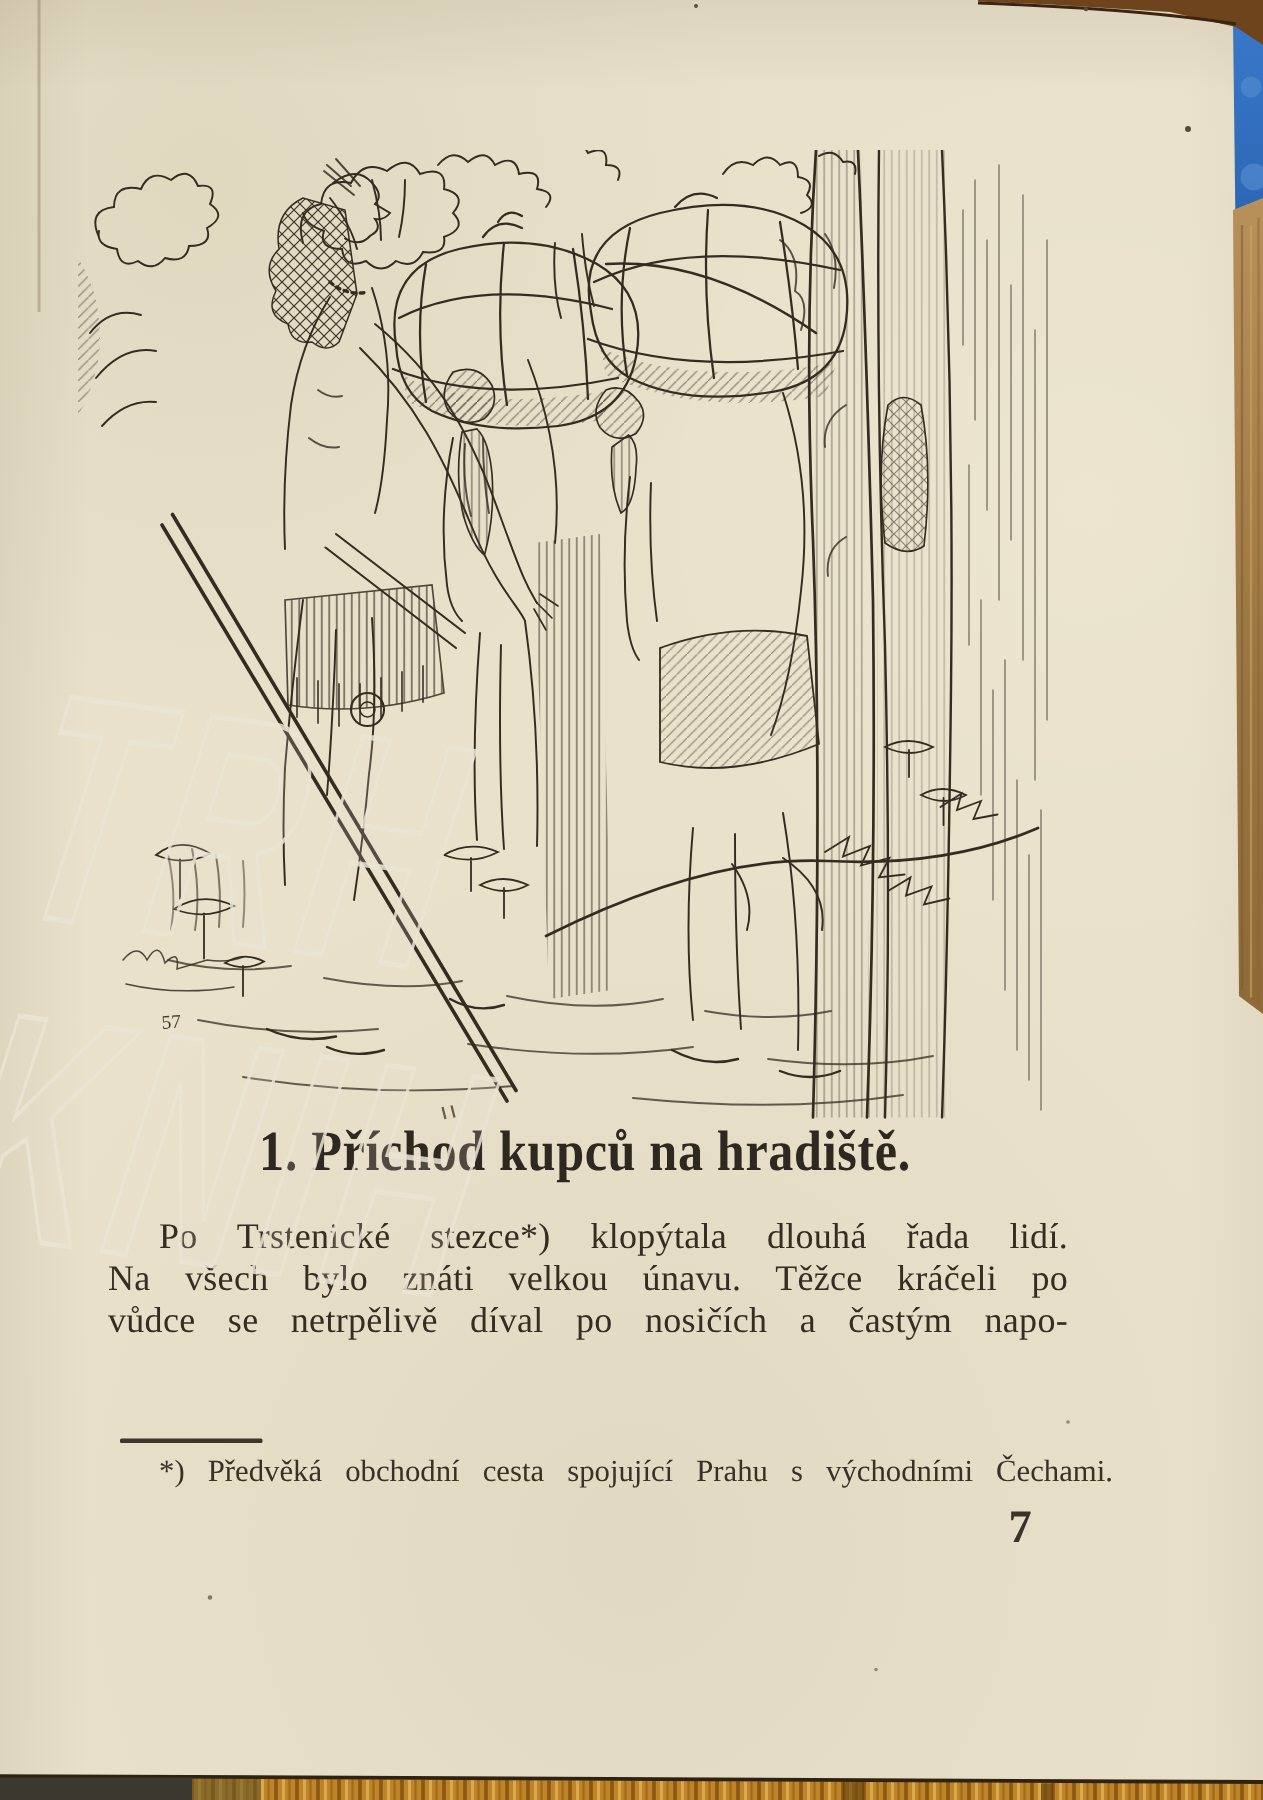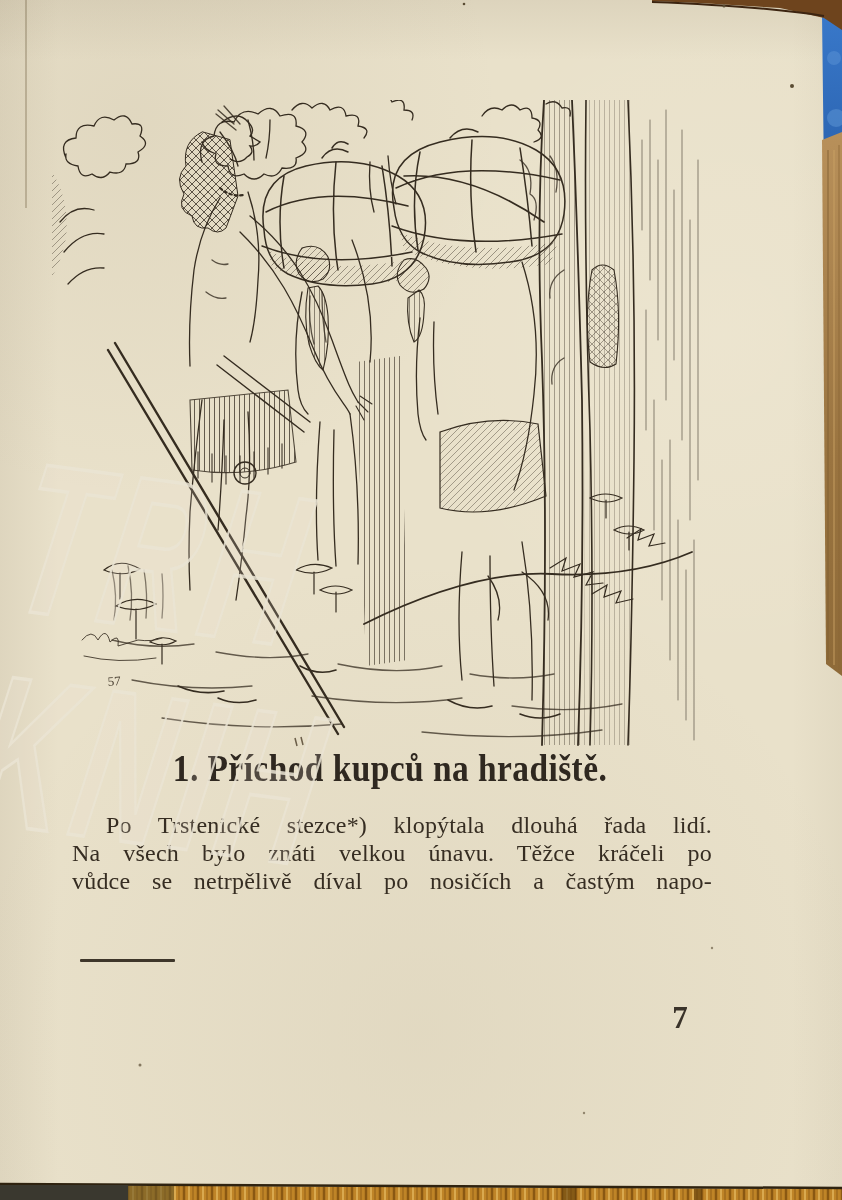--- a/index.html
+++ b/index.html
@@ -160,20 +160,21 @@
 
     <div class="heading">1. Příchod kupců na hradiště.</div>
 
     <div class="bodytext">
       <div class="line first">Po Trstenické stezce*) klopýtala dlouhá řada lidí.</div>
       <div class="line">Na všech bylo znáti velkou únavu. Těžce kráčeli po</div>
       <div class="line">vůdce se netrpělivě díval po nosičích a častým napo-</div>
     </div>
 
     <div class="footnote-rule"></div>
+    <div class="footnote">*) Předvěká obchodní cesta spojující Prahu s východními Čechami.</div>
 
     <div class="pagenum">7</div>
 
     <div class="page-shading"></div>
   </div>
 
   <div class="wm">
     <span>TRH KNIH</span>
   </div>
 

